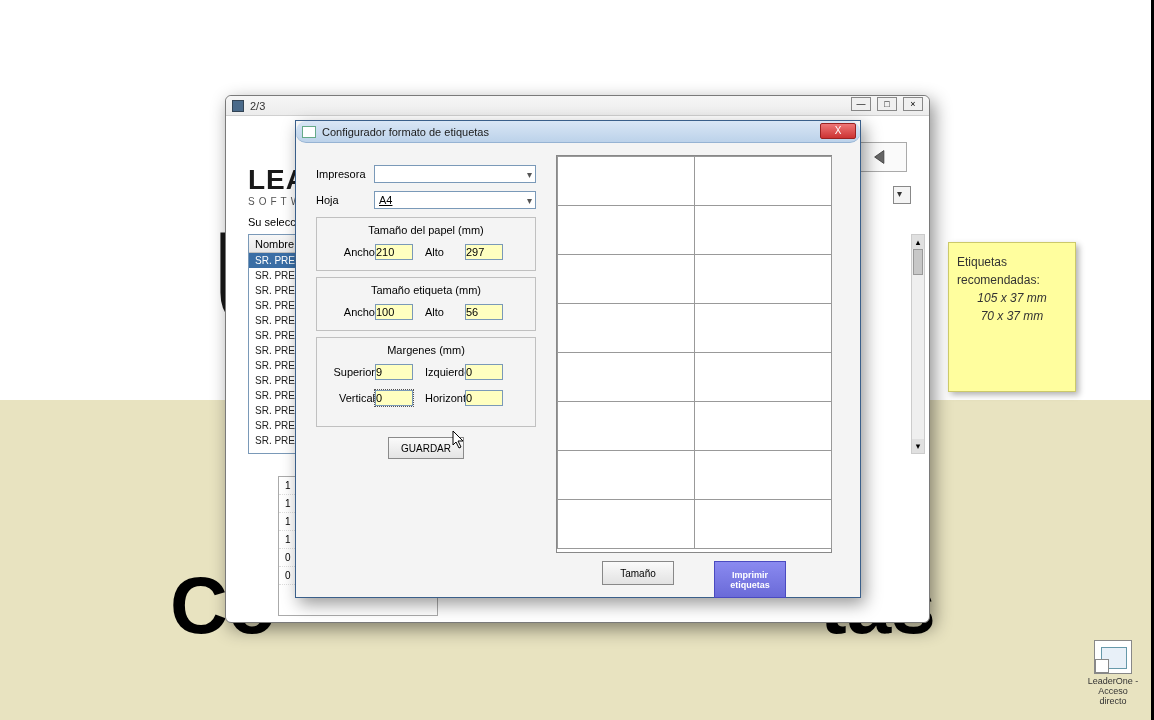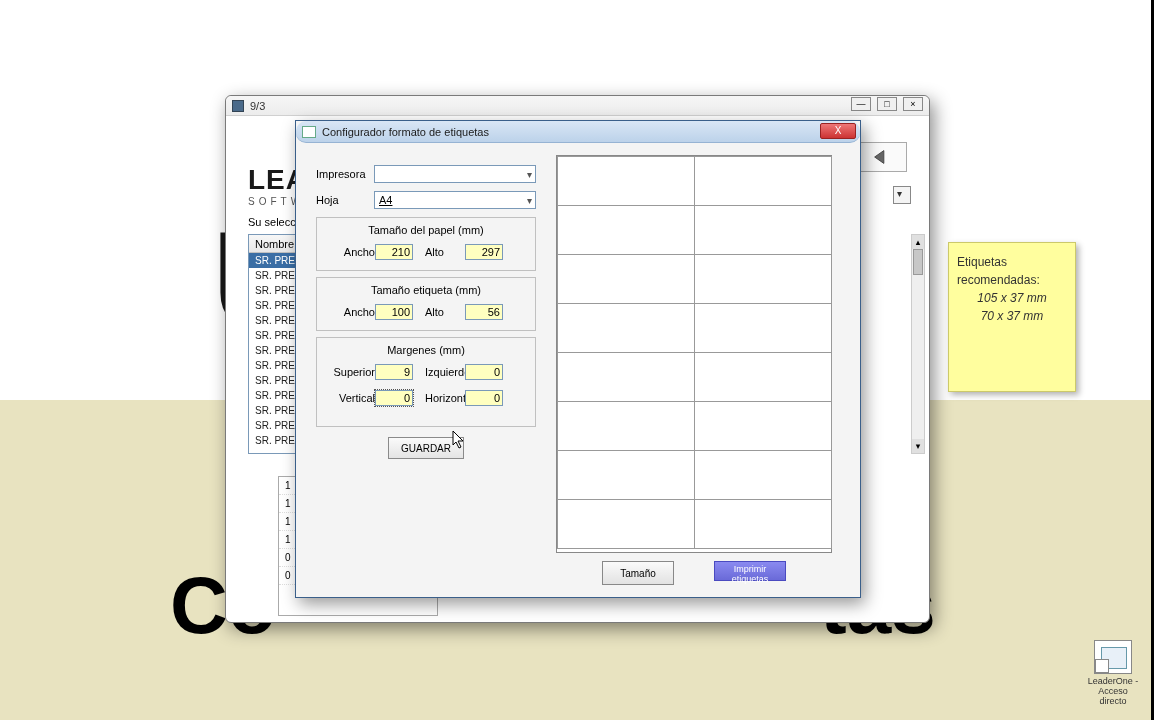--- a/index.html
+++ b/index.html
@@ -93,42 +93,42 @@
   .combo::after { content: "▾"; position: absolute; right: 3px; top: 1px; font-size: 10px; color: #555; }
 
   .group-box {
     border: 1px solid #c0c0c0; background: #f4f4f4; padding: 6px 8px 10px 8px;
     margin-bottom: 6px; position: relative;
   }
   .group-title { text-align: center; font-size: 11px; font-weight: normal; margin-bottom: 8px; }
   .pair-row { display: flex; align-items: center; font-size: 11px; }
   .pair-row .plbl { width: 50px; text-align: right; }
   .pair-row .plbl2 { width: 52px; padding-left: 12px; }
-  .numfield { width: 38px; height: 16px; border: 1px solid #7a99b8; background: #ffffc0; font-size: 11px; text-align: right; padding-right: 2px; line-height: 14px; }
+  .numfield { width: 38px; height: 16px; border: 1px solid #7a99b8; background: #ffffc0; font-size: 11px; text-align: left; padding-right: 2px; line-height: 14px; }
   .numfield.focus { background: #ffffc0; outline: 1px dotted #555; }
 
   .margin-box .pair-row { margin-bottom: 10px; }
 
   .guardar-btn {
     display: block; margin: 10px auto 0 auto; width: 76px; height: 22px;
     border: 1px solid #8a8a8a; background: linear-gradient(#fafafa,#e4e4e4);
     font-size: 10px; cursor: pointer;
   }
 
   
   .preview {
     position: absolute; left: 260px; top: 12px; width: 276px; height: 398px;
     background: #fff; border: 1px solid #888;
   }
   .preview-row { display: flex; height: 49px; }
   .preview-cell { flex: 1; border: 1px solid #999; margin: -0.5px; }
 
   .bottom-btns { position: absolute; left: 260px; top: 418px; width: 276px; display: flex; justify-content: center; gap: 40px; }
   .btn-plain { width: 72px; height: 24px; border: 1px solid #888; background: linear-gradient(#fafafa,#e2e2e2); font-size: 10px; cursor: pointer; }
-  .btn-primary { width: 72px; height: 20px; border: 1px solid #4a4ac0; background: linear-gradient(#8a8af0,#6a6ad8); color: #fff; font-size: 9px; line-height: 10px; cursor: pointer; padding: 2px; }
+  .btn-primary { width: 72px; height: 37px; border: 1px solid #4a4ac0; background: linear-gradient(#8a8af0,#6a6ad8); color: #fff; font-size: 9px; line-height: 10px; cursor: pointer; padding: 2px; font-weight: bold; }
 
   
   .sticky {
     position: absolute; left: 948px; top: 242px; width: 128px; height: 150px;
     background: #fffe9e; border: 1px solid #ccc96a;
     box-shadow: 3px 3px 6px rgba(0,0,0,0.3);
     padding: 10px 8px; font-family: "Segoe Script", cursive; font-size: 12px;
     color: #333; line-height: 18px;
   }
   .sticky .dim { text-align: center; font-style: italic; }
@@ -147,21 +147,21 @@
 
 <div class="bg-band"></div>
 <div class="bg-border-right"></div>
 <div class="bg-letter-u">U</div>
 <div class="bg-text-1">Co</div>
 <div class="bg-text-2">tas</div>
 
 <div class="parent-window">
   <div class="parent-titlebar">
     <div class="titlebar-icon"></div>
-    <span class="titlebar-text">9/3</span>
+    <span class="titlebar-text">2/3</span>
     <div class="winbtn-group">
       <div class="winbtn">—</div>
       <div class="winbtn">□</div>
       <div class="winbtn">×</div>
     </div>
   </div>
   <div class="parent-body">
     <div class="arrow-box">
       <svg viewBox="0 0 24 18">
           <path d="M14 2 L4 9 L14 16 Z" fill="#666" stroke="#444"></path>

